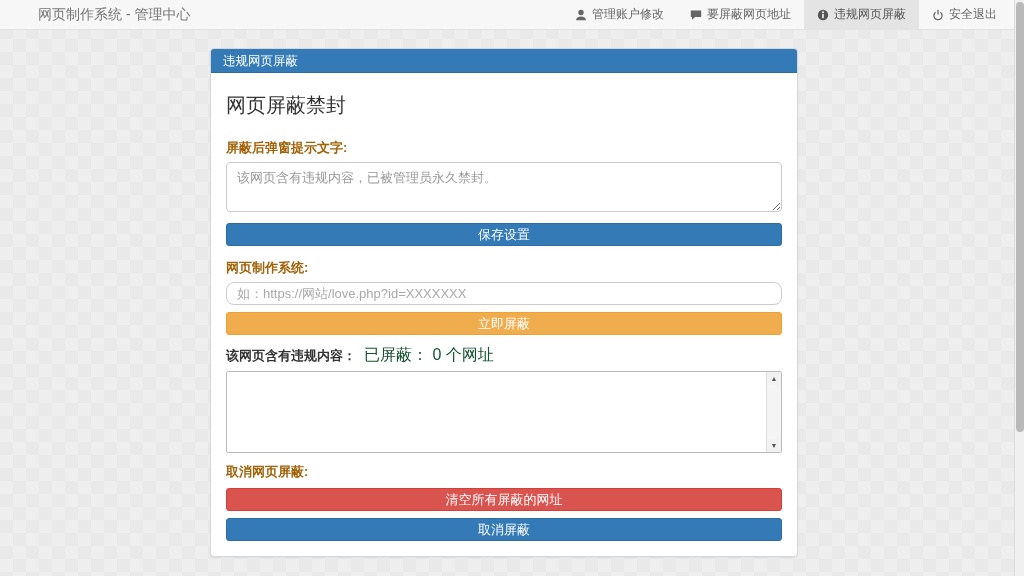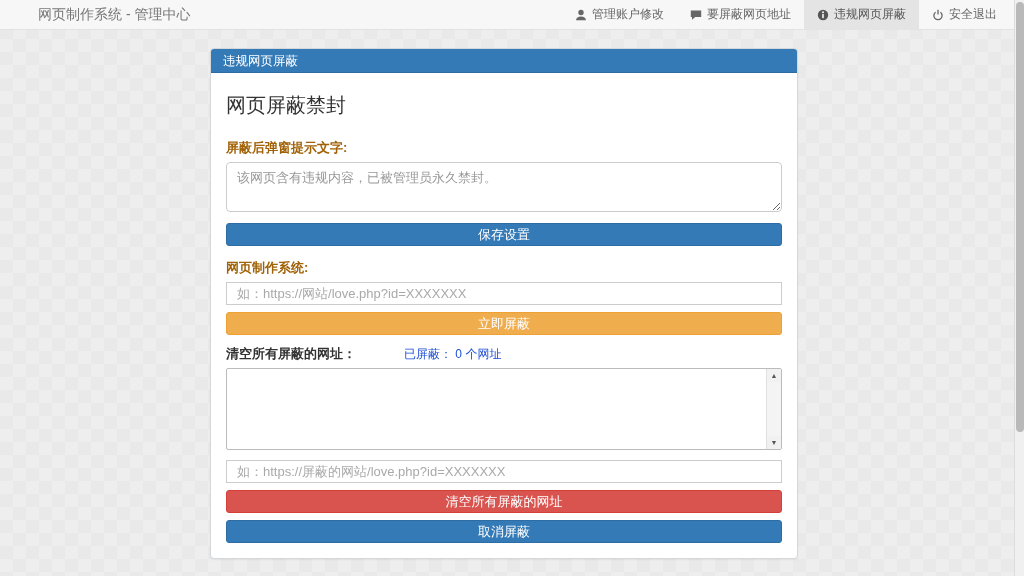--- a/index.html
+++ b/index.html
@@ -46,29 +46,29 @@
   .panel-heading{
     background:#337ab7; border-bottom:1px solid #2e6da4; color:#fff;
     font-size:12.5px; padding:5px 12px; height:24px; line-height:14px;
     display:flex; align-items:center;
   }
   .panel-body{ padding:15px; }
   .page-h2{ font-size:20px; font-weight:normal; color:#333; margin:4px 0 20px; }
   .form-label{ display:block; font-size:13px; font-weight:bold; color:#a16207; margin-bottom:5px; }
   .label-row{ display:flex; align-items:baseline; gap:8px; margin-bottom:5px; }
   .label-row b{ font-size:13px; color:#333; }
-  .label-note{ font-size:12px; color:#1d4ed8;margin-left:40px; }
+  .label-note{ font-size:16px; color:#14532d; }
   textarea.popup-text{
     width:100%; height:50px; resize:both;
     border:1px solid #ccc; border-radius:4px; padding:5px 10px;
     font-family:inherit; font-size:13px; color:#999; line-height:1.5;
     outline:none; overflow:auto;
   }
   input.text-input{
-    width:100%; height:23px; border:1px solid #ccc; border-radius:0;
+    width:100%; height:23px; border:1px solid #ccc; border-radius:8px;
     padding:0 10px; font-family:inherit; font-size:13px; color:#555; outline:none;
   }
   input.text-input::placeholder{ color:#a9a9a9; opacity:1; }
   .btn{
     display:block; width:100%; height:23px; margin-top:7px;
     border-radius:3px; border:1px solid transparent;
     font-family:inherit; font-size:13px; color:#fff; cursor:pointer; line-height:20px;
   }
   .btn-primary{ background:#337ab7; border-color:#2e6da4;font-family:Liberation Serif, serif; }
   .btn-warning{ background:#f0ad4e; border-color:#eea236;text-align:center; }
@@ -153,37 +153,37 @@
 
       <div class="spacer-lg"></div>
 
       <label class="form-label">网页制作系统:</label>
       <input class="text-input" placeholder="如：https://网站/love.php?id=XXXXXXX" style="">
       <button class="btn btn-warning">立即屏蔽</button>
 
       <div class="spacer-md"></div>
 
       <div class="label-row">
-        <b>清空所有屏蔽的网址：</b>
+        <b>该网页含有违规内容：</b>
         <span class="label-note">
           <span>已屏蔽：</span>
           <span>0</span>
           <span>个网址</span>
         </span>
       </div>
       <div class="bigbox">
         <div class="inner"></div>
         <div class="vscroll">
           <div class="arrow">▲</div>
           <div class="arrow">▼</div>
         </div>
       </div>
 
       <div class="spacer-md"></div>
 
-      <input class="text-input" placeholder="如：https://屏蔽的网站/love.php?id=XXXXXXX" style="">
+      <label class="form-label">取消网页屏蔽:</label>
       <button class="btn btn-danger">清空所有屏蔽的网址</button>
       <button class="btn btn-primary">取消屏蔽</button>
 
     </div>
   </div>
 
 </div>
 
 </body></html>

